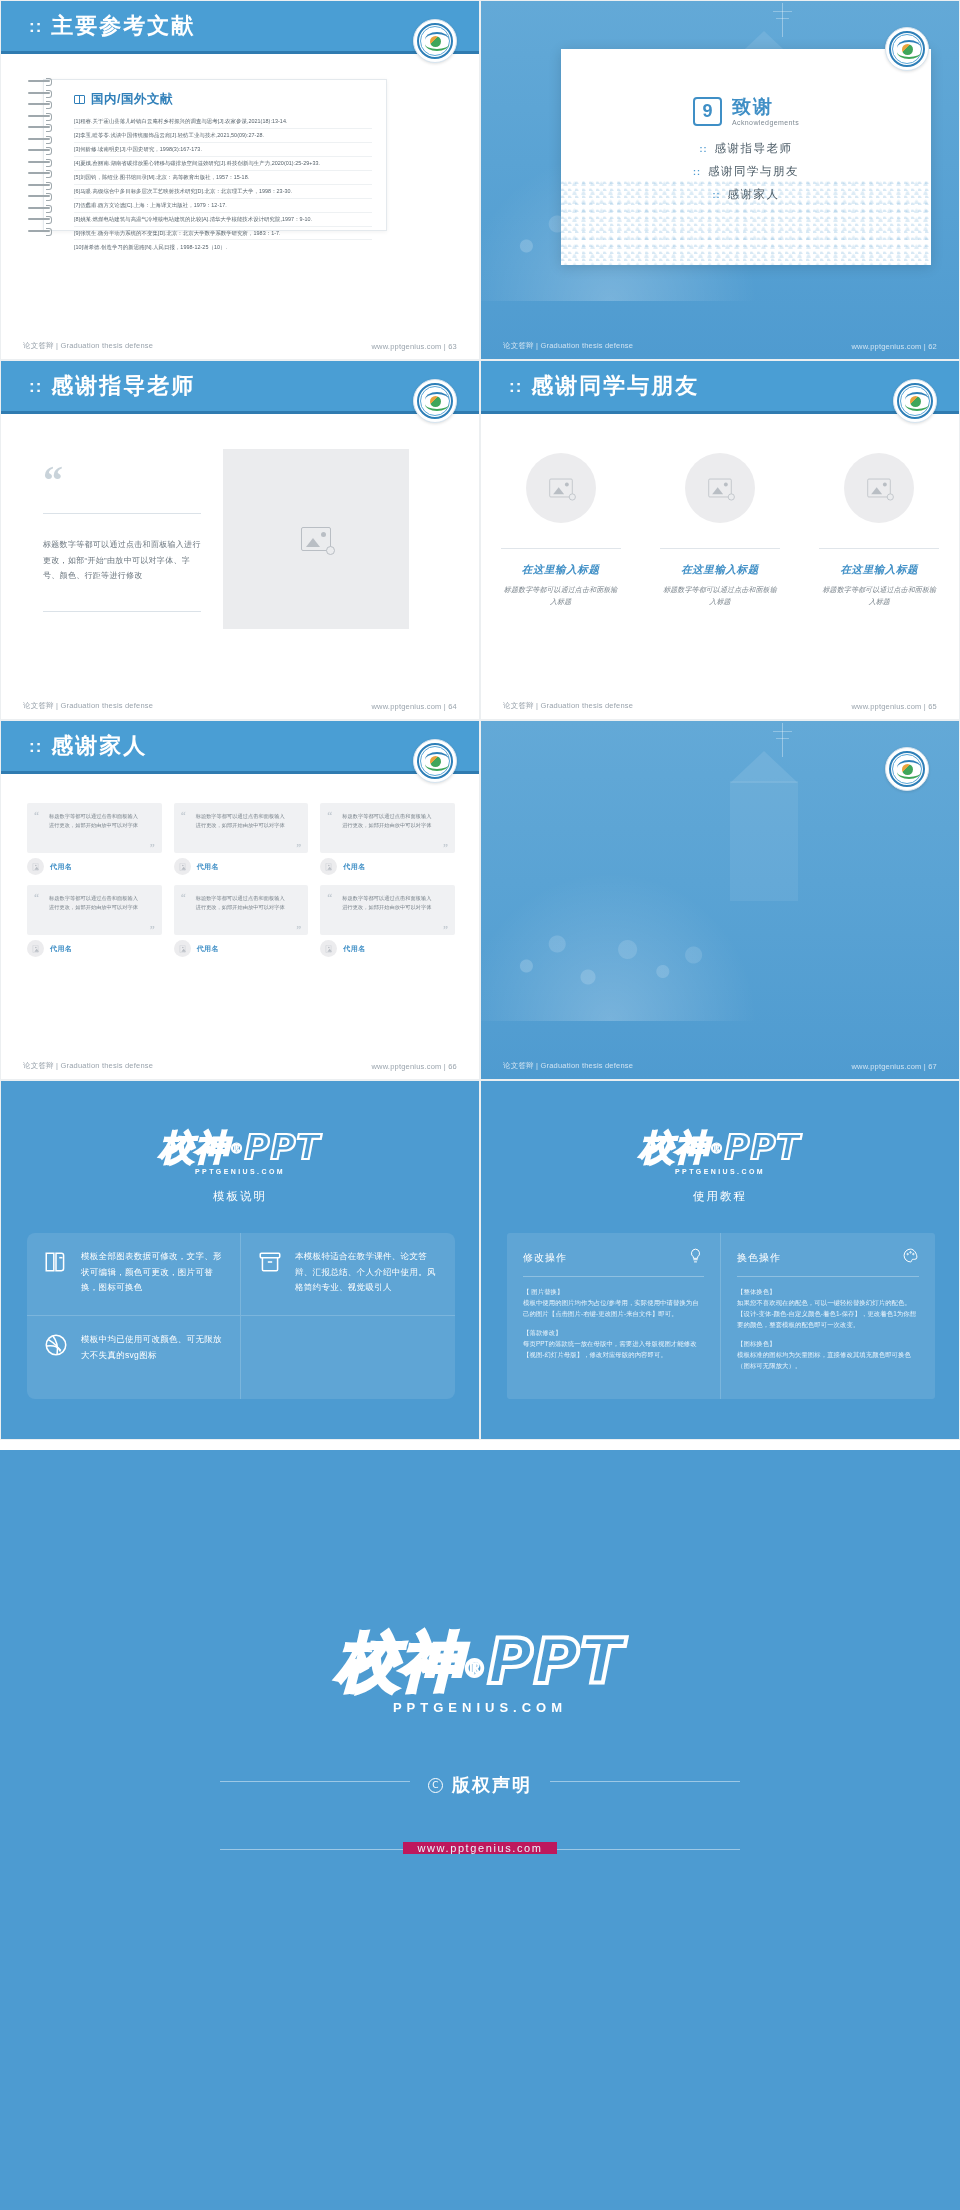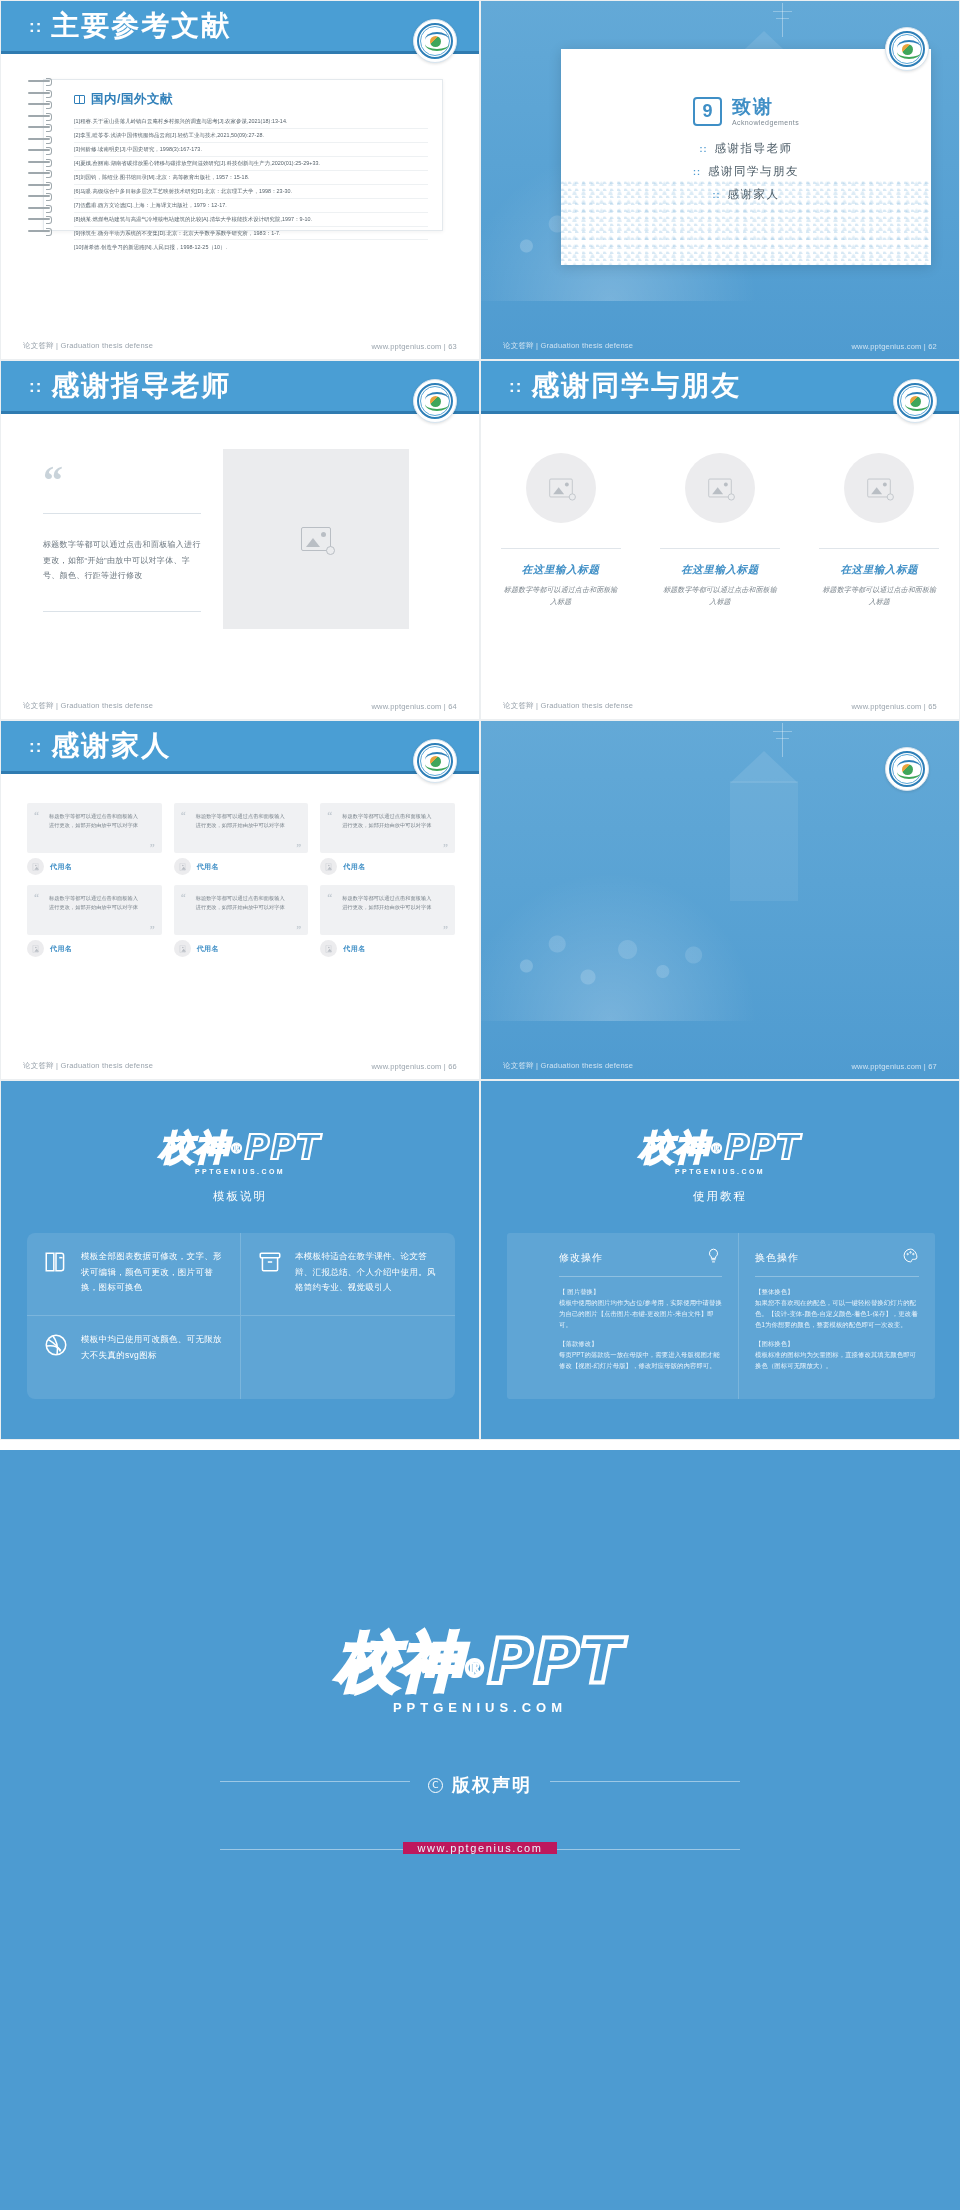--- a/index.html
+++ b/index.html
@@ -28,21 +28,21 @@
     position:absolute; left:0; top:0; width:100%; height:50px;
     background:#4a9ed4;
     display:flex; align-items:center;
   }
   .hdr .dots {
     color:#ffffff; font-size:17px; letter-spacing:1px;
     margin-left:28px; margin-right:9px; line-height:1; opacity:.95;
     font-weight:bold;
   }
   .hdr .ttl {
-    color:#ffffff; font-size:28px; font-weight:bold; letter-spacing:2px;text-align:center;
+    color:#ffffff; font-size:22px; font-weight:bold; letter-spacing:2px;text-align:center;
   }
   .hdr-line {
     position:absolute; left:0; top:50px; width:100%; height:3px;
     background:#2f7bb0;
   }
 
   
   .badge {
     position:absolute; width:44px; height:44px; border-radius:50%;
     background:#fff; border:1px solid #d6e4ef;
@@ -76,21 +76,21 @@
   .ftr {
     position:absolute; left:0; bottom:0; width:100%; height:26px;
     display:flex; align-items:center; justify-content:space-between;
     padding:0 22px;
     font-size:7.5px; color:#9aa4ad; letter-spacing:.2px;
   }
   .ftr.light { color:#cfe3f2; }
 
   
   .ref-wrap {
-    position:absolute; left:42px; top:78px; width:400px; height:152px;
+    position:absolute; left:42px; top:78px; width:344px; height:152px;
     background:#fff; border:1px solid #e4e9ed;
     box-shadow:0 1px 4px rgba(0,0,0,.06);
     padding:11px 14px 8px 30px;
   }
   .spiral {
     position:absolute; left:-16px; top:-4px; width:26px; height:160px;
     display:flex; flex-direction:column; justify-content:space-between;
     padding:4px 0;
   }
   .spiral i {
@@ -302,21 +302,21 @@
   .panel .cell { padding:16px 16px; display:flex; gap:12px; align-items:flex-start; }
   .panel .cell:nth-child(1),.panel .cell:nth-child(2){ border-bottom:1px solid rgba(255,255,255,.18); }
   .panel .cell:nth-child(1),.panel .cell:nth-child(3){ border-right:1px solid rgba(255,255,255,.18); }
   .panel .ico { width:26px;height:26px;flex:0 0 26px; }
   .panel .ico svg { width:26px;height:26px; }
   .panel .tx { color:#fff; font-size:8.5px; line-height:1.85; letter-spacing:.3px; }
 
   .tut-panel {
     position:absolute; left:26px; top:152px; width:428px; height:166px;
     background:rgba(255,255,255,.10); border-radius:3px;
-    display:grid; grid-template-columns:1fr 1fr;padding-left:36px;
+    display:grid; grid-template-columns:1fr 1fr;
   }
   .tut-col { padding:14px 16px; position:relative; }
   .tut-col:first-child { border-right:1px solid rgba(255,255,255,.18); }
   .tut-head { display:flex; align-items:center; justify-content:space-between; }
   .tut-head .h { color:#fff; font-size:10px; letter-spacing:1px; }
   .tut-head svg { width:17px;height:17px; }
   .tut-hr { height:1px; background:rgba(255,255,255,.3); margin:8px 0 9px; }
   .tut-blk { color:#eaf4fc; font-size:6.4px; line-height:1.72; margin-bottom:8px; letter-spacing:.05px; }
   .tut-blk .k { display:block; }
 

